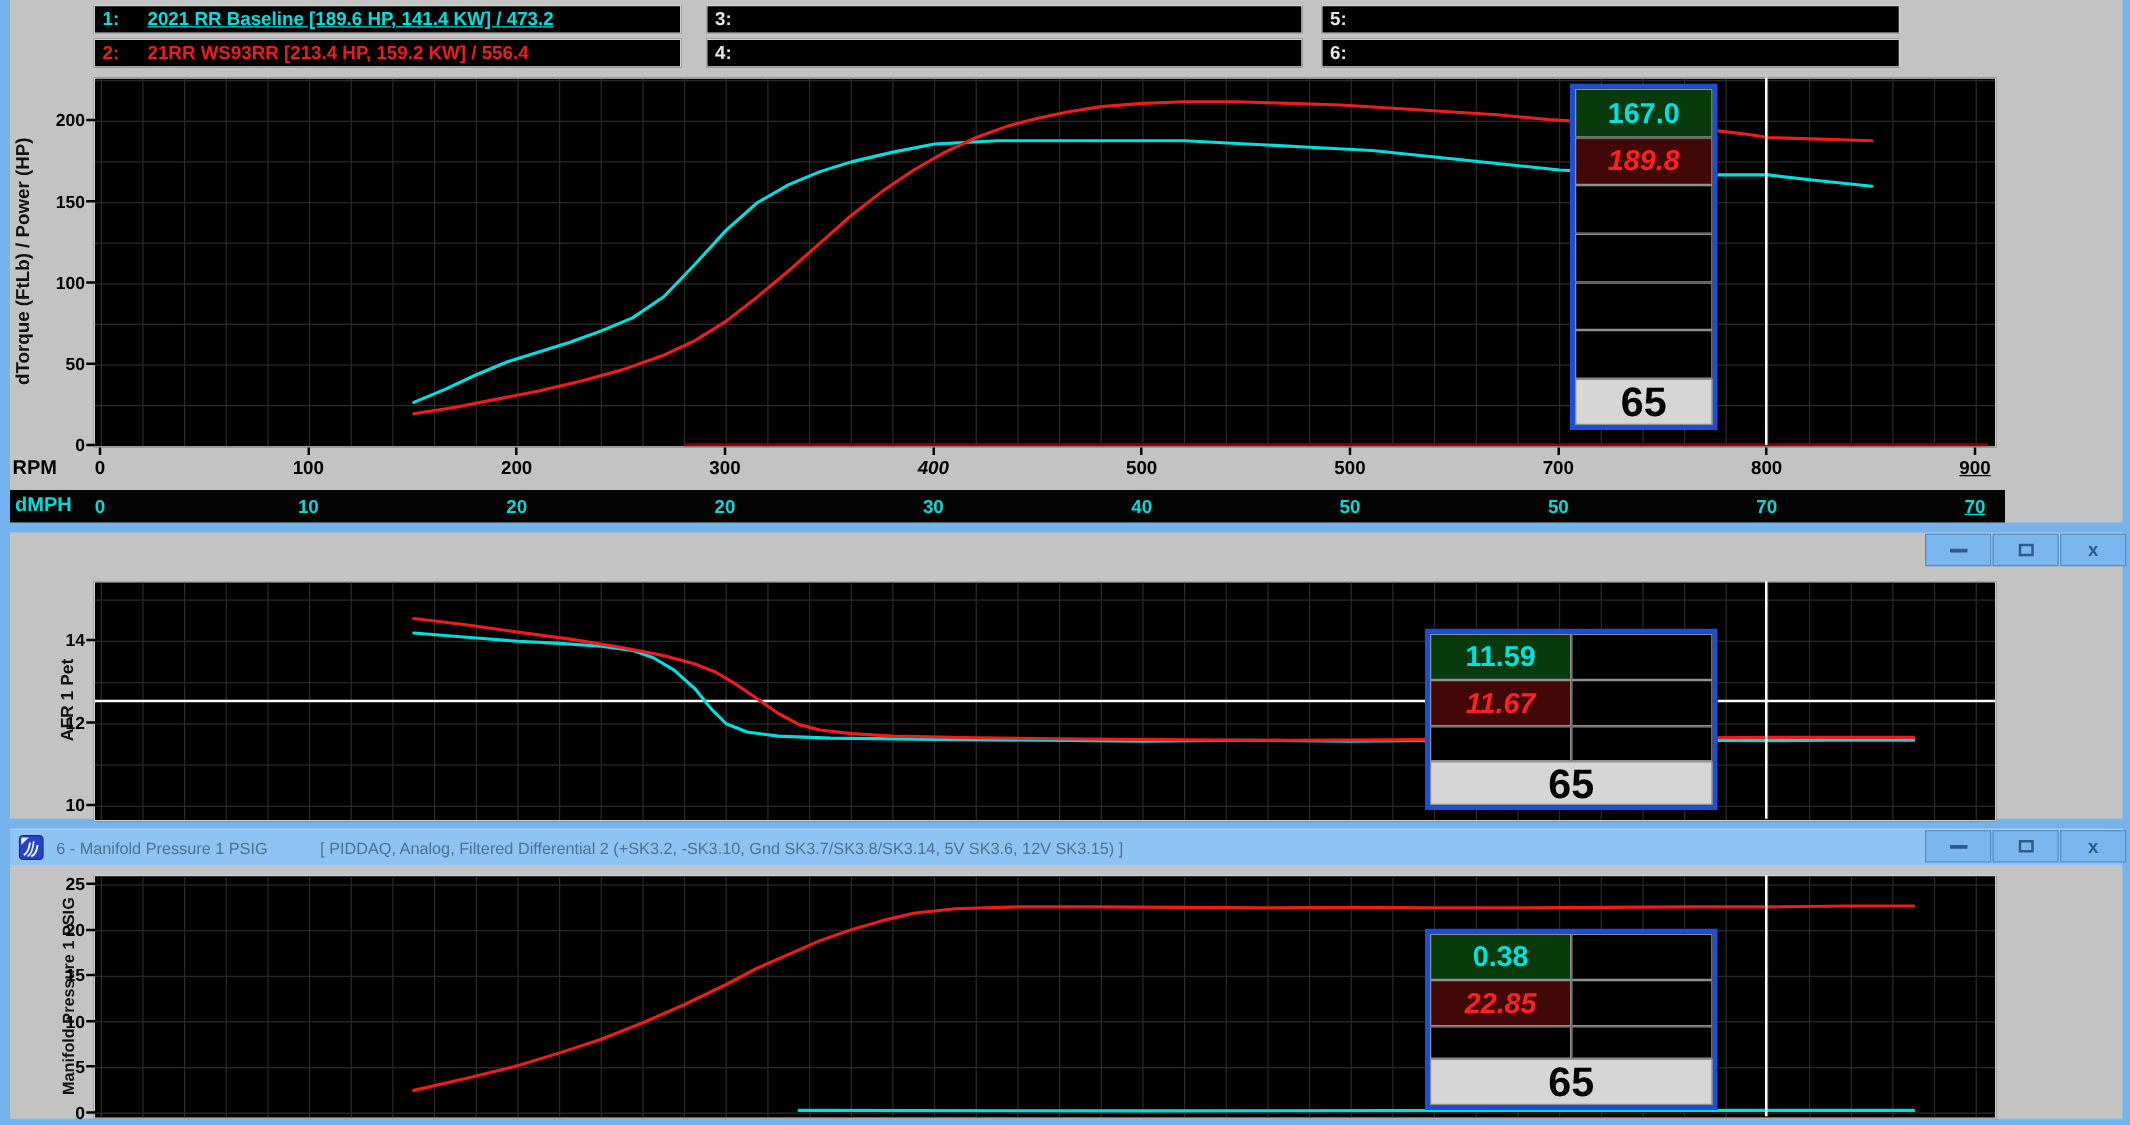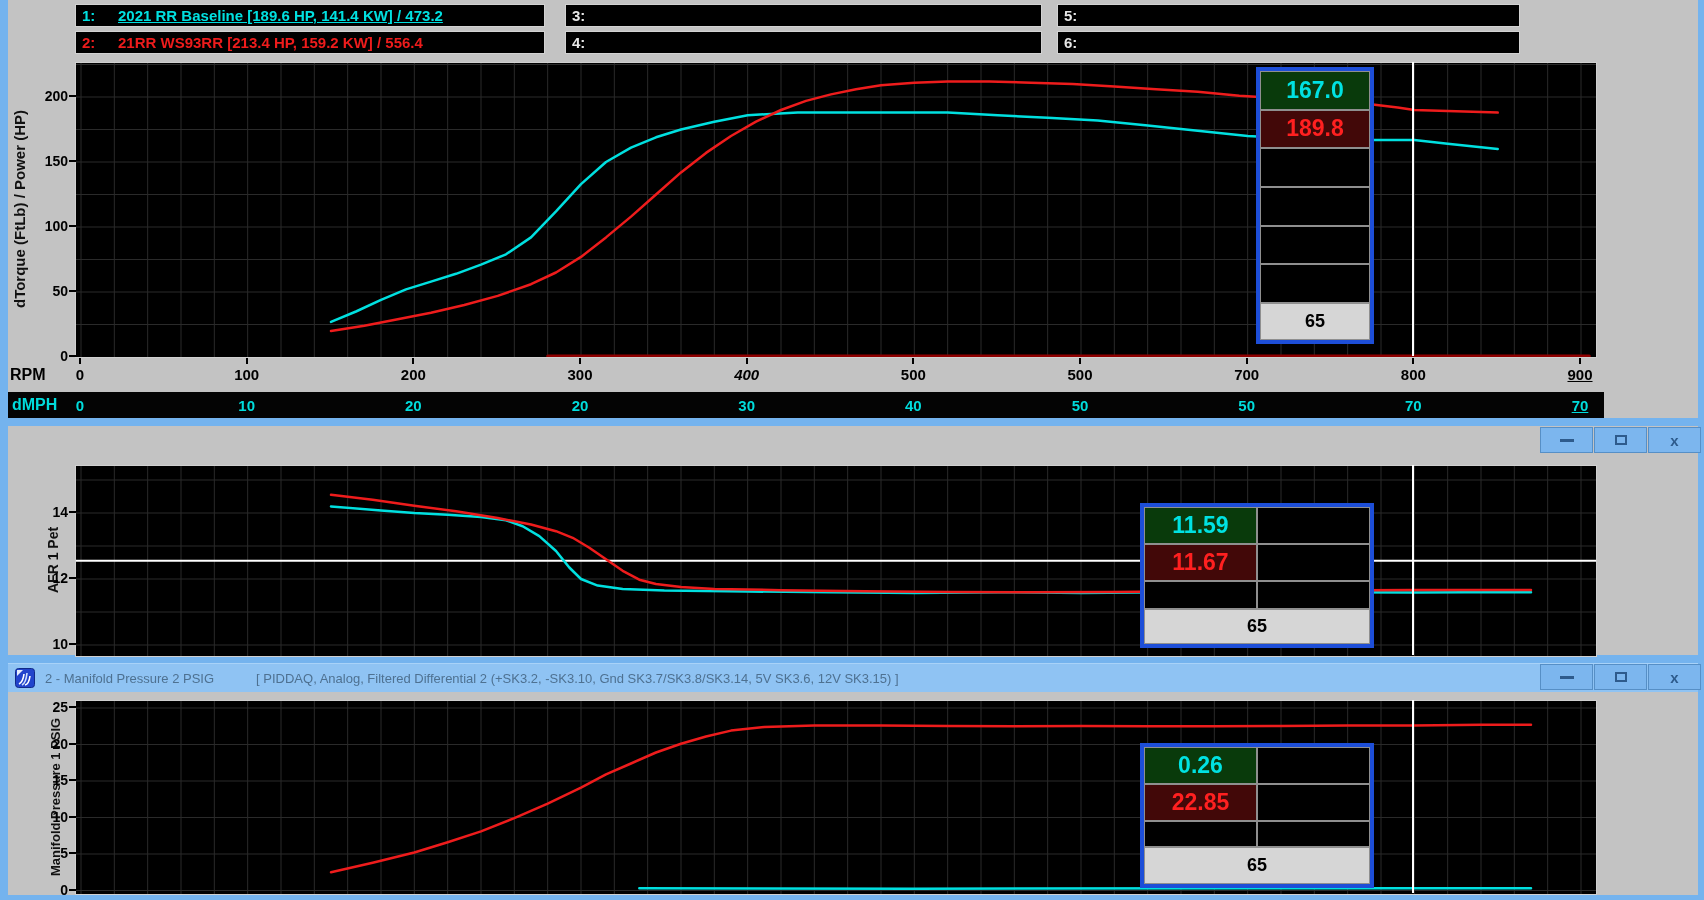--- a/index.html
+++ b/index.html
@@ -23,22 +23,22 @@
   .xtick{position:absolute;width:46px;text-align:center;font-weight:bold;font-size:15px;color:#000;}
   .xmark{position:absolute;width:2px;height:6px;background:#000;}
   .dmph-strip{position:absolute;background:#040404;}
   .dmph-val{position:absolute;width:46px;text-align:center;font-weight:bold;font-size:15px;color:#00dcdc;}
   .dmph-val.u{text-decoration:underline;}
   .axis-cap{font-weight:bold;font-size:16px;color:#000;position:absolute;}
   .readout{position:absolute;border:4px solid #1d4ed8;display:grid;box-sizing:border-box;background:#000;}
   .cell{border:1px solid #8f8f8f;display:flex;align-items:center;justify-content:center;
         font-weight:bold;font-size:23px;background:#000;min-width:0;min-height:0;}
   .cell.green{background:#093a0b;color:#00e2e2;}
-  .cell.redbg{background:#420808;color:#ff2020;}
-  .cell.gray{background:#d6d6d6;color:#000;font-size:18px;}
+  .cell.redbg{background:#420808;color:#ff2020;font-style:italic;}
+  .cell.gray{background:#d6d6d6;color:#000;font-size:33px;}
   .span2{grid-column:1 / -1;}
   .titlebar{position:absolute;background:#8fc3f3;display:flex;align-items:center;
             font-size:13px;color:#4e7191;box-sizing:border-box;border-top:1px solid #a8d2f8;}
   .tb-title{margin-left:10px;font-weight:normal;}
   .tb-sub{margin-left:42px;}
   .tb-btn{position:absolute;width:53px;height:26px;background:#7cb6ee;border:1px solid #568fc6;
           display:flex;align-items:center;justify-content:center;color:#2e5b8c;
           font-weight:bold;box-sizing:border-box;cursor:default;}
   .glyph-min{display:block;width:14px;height:3px;background:#2e5b8c;}
   .glyph-max{display:block;width:12px;height:10px;border:2px solid #2e5b8c;box-sizing:border-box;}
@@ -243,21 +243,21 @@
   <div class="titlebar" style="left:8px;top:663px;width:1690px;height:29px">
     <span class="winicon">
       <svg width="20" height="20" viewBox="0 0 20 20">
         <rect x="0.5" y="0.5" width="19" height="19" rx="3" fill="#2244cc" stroke="#112a88"></rect>
         <path d="M4 16 Q8 14 9 6" stroke="#ffffff" fill="none" stroke-width="1.6"></path>
         <path d="M7 17 Q11 15 12 5" stroke="#cfe0ff" fill="none" stroke-width="1.6"></path>
         <path d="M10 17 Q14 16 15 8" stroke="#ffffff" fill="none" stroke-width="1.6"></path>
         <path d="M2 2 L8 2 L2 8 Z" fill="#e8eefc"></path>
       </svg>
     </span>
-    <span class="tb-title">2 - Manifold Pressure 2 PSIG</span>
+    <span class="tb-title">6 - Manifold Pressure 1 PSIG</span>
     <span class="tb-sub">[ PIDDAQ, Analog, Filtered Differential 2 (+SK3.2, -SK3.10, Gnd SK3.7/SK3.8/SK3.14, 5V SK3.6, 12V SK3.15) ]</span>
   </div>
   <div class="tb-btn" style="left:1540px;top:664px">
       <span class="glyph-min"></span>
     </div>
   <div class="tb-btn" style="left:1594px;top:664px">
       <span class="glyph-max"></span>
     </div>
   <div class="tb-btn" style="left:1648px;top:664px">
       <span class="glyph-close">x</span>
@@ -315,21 +315,21 @@
         <line x1="0" y1="153" x2="1520" y2="153" stroke="#2a2a2a" stroke-width="1"></line>
         <line x1="0" y1="116.5" x2="1520" y2="116.5" stroke="#2a2a2a" stroke-width="1"></line>
         <line x1="0" y1="80" x2="1520" y2="80" stroke="#2a2a2a" stroke-width="1"></line>
         <line x1="0" y1="43.5" x2="1520" y2="43.5" stroke="#2a2a2a" stroke-width="1"></line>
         <line x1="0" y1="7" x2="1520" y2="7" stroke="#2a2a2a" stroke-width="1"></line>
         <polyline points="255.0,171.3 296.7,161.8 338.3,151.5 371.7,141.3 405.0,130.4 438.3,117.2 471.7,102.6 505.0,86.6 530.0,73.4 555.0,62.5 580.0,51.5 605.0,42.8 630.0,35.5 655.0,29.6 688.3,26.0 738.3,24.5 805.0,24.5 871.7,24.9 938.3,25.3 1005.0,24.9 1071.7,25.3 1138.3,25.3 1205.0,24.9 1271.7,24.5 1338.3,24.5 1405.0,23.8 1455.0,23.8" fill="none" stroke="#ee1c1c" stroke-width="2.5" stroke-linejoin="round" stroke-linecap="round"></polyline>
         <polyline points="563.3,187.3 838.3,187.7 1171.7,187.3 1455.0,187.3" fill="none" stroke="#00e0e0" stroke-width="2.5" stroke-linejoin="round" stroke-linecap="round"></polyline>
       </svg></div>
 
   <div class="readout" style="left:1140px;top:743px;width:234px;height:145px;grid-template-columns:1fr 1fr;grid-template-rows:37px 37px 1fr 37px">
-    <div class="cell green">0.26</div>
+    <div class="cell green">0.38</div>
     <div class="cell"></div>
     <div class="cell redbg">22.85</div>
     <div class="cell"></div>
     <div class="cell"></div>
     <div class="cell"></div>
     <div class="cell gray span2">65</div>
   </div>
 
   <div class="cursorline" style="left:1412px;top:62px;height:294px"></div>
   <div class="cursorline" style="left:1412px;top:465px;height:190px"></div>

